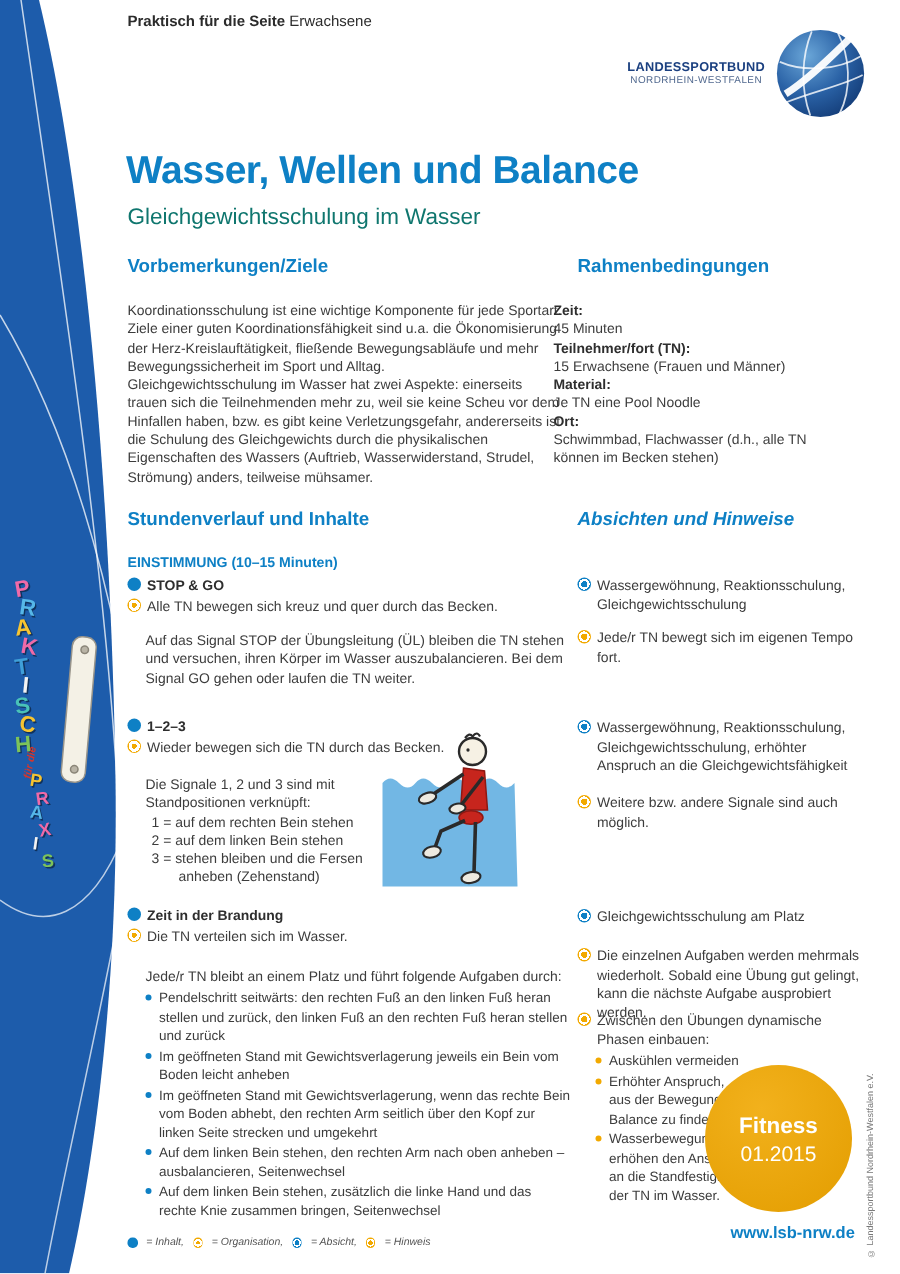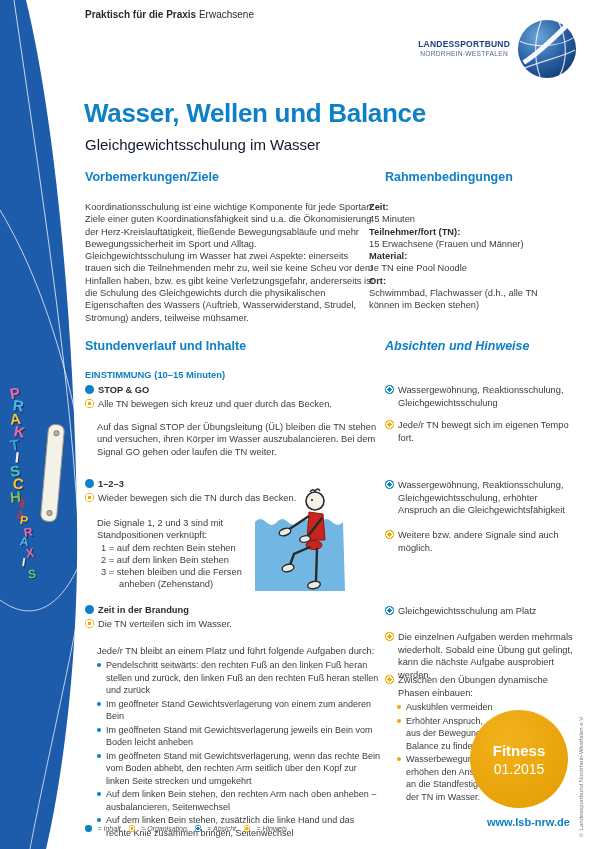--- a/index.html
+++ b/index.html
@@ -38,21 +38,21 @@
   .hole-top{top:5px;} .hole-bottom{bottom:5px;}
   
   .kicker{position:absolute;left:85px;top:9px;font-size:10px;color:#2b2b2b;}
   .kicker b{font-weight:bold;}
   .logo{position:absolute;right:22px;top:18px;display:flex;align-items:center;gap:6px;}
   .logo-text{text-align:center;line-height:9px;margin-top:0;}
   .logo-l1{font-size:8.5px;font-weight:bold;color:#1b4080;letter-spacing:.2px;}
   .logo-l2{font-size:6.6px;color:#51698f;letter-spacing:.3px;}
   .title{position:absolute;left:84px;top:98px;font-size:26px;font-weight:bold;
          color:#0e80c5;letter-spacing:-.3px;}
-  .subtitle{position:absolute;left:85px;top:136px;font-size:15px;color:#0f172a;}
+  .subtitle{position:absolute;left:85px;top:136px;font-size:15px;color:#0f766e;}
   
   .sec-h{position:absolute;font-size:12.5px;font-weight:bold;color:#0e80c5;}
   #h-vorb{left:85px;top:170px;} #h-rahmen{left:385px;top:170px;}
   #h-verlauf{left:85px;top:339px;} #h-absichten{left:385px;top:339px;font-style:italic;}
   
   .body-t{font-size:9.3px;line-height:12.3px;color:#3c3c3c;}
   .vorb{position:absolute;left:85px;top:201px;width:291px;}
   .vorb p{margin:0;}
   .rahmen{position:absolute;left:369px;top:201px;width:188px;}
   .rahmen .lbl{font-weight:bold;color:#2e2e2e;}
@@ -125,21 +125,21 @@
       <span>I</span>
       <span>S</span>
     </div>
   </div>
   <div class="ladder">
     <div class="hole hole-top"></div>
     <div class="hole hole-bottom"></div>
   </div>
 
   <div class="kicker">
-    <b>Praktisch für die Praxis</b>
+    <b>Praktisch für die Seite</b>
     <span>Erwachsene</span>
   </div>
 
   <div class="logo">
     <div class="logo-text">
       <div class="logo-l1">LANDESSPORTBUND</div>
       <div class="logo-l2">NORDRHEIN-WESTFALEN</div>
     </div>
     <svg width="62" height="62" viewBox="0 0 64 64">
       <defs>
@@ -236,24 +236,20 @@
   </div>
   <div class="indent-p body-t" style="top:645px;">Jede/r TN bleibt an einem Platz und führt folgende Aufgaben durch:</div>
 
   <div class="bullets" style="left:97px;top:659px;width:284px;">
     <div class="b-row">
       <span class="dot"></span>
       <span class="txt">Pendelschritt seitwärts: den rechten Fuß an den linken Fuß heran stellen und zurück, den linken Fuß an den rechten Fuß heran stellen und zurück</span>
     </div>
     <div class="b-row">
       <span class="dot"></span>
-      <span class="txt">Im geöffneter Stand Gewichtsverlagerung von einem zum anderen Bein</span>
-    </div>
-    <div class="b-row">
-      <span class="dot"></span>
       <span class="txt">Im geöffneten Stand mit Gewichtsverlagerung jeweils ein Bein vom Boden leicht anheben</span>
     </div>
     <div class="b-row">
       <span class="dot"></span>
       <span class="txt">Im geöffneten Stand mit Gewichtsverlagerung, wenn das rechte Bein vom Boden abhebt, den rechten Arm seitlich über den Kopf zur linken Seite strecken und umgekehrt</span>
     </div>
     <div class="b-row">
       <span class="dot"></span>
       <span class="txt">Auf dem linken Bein stehen, den rechten Arm nach oben anheben – ausbalancieren, Seitenwechsel</span>
     </div>

